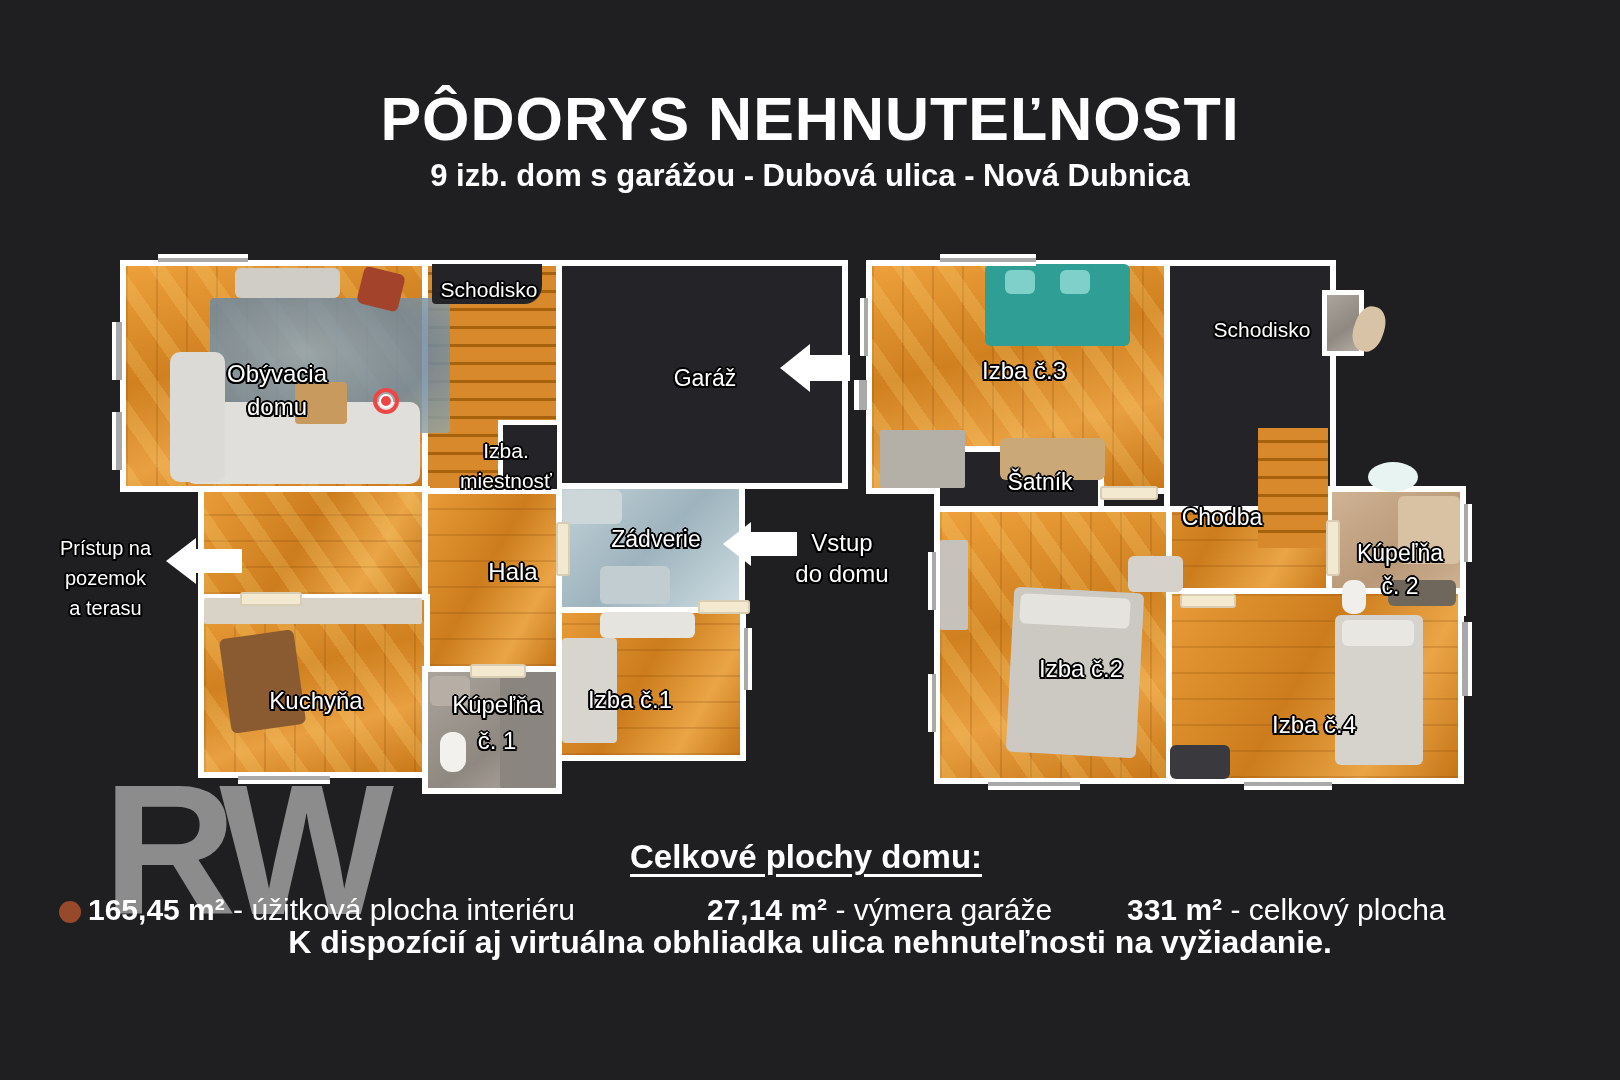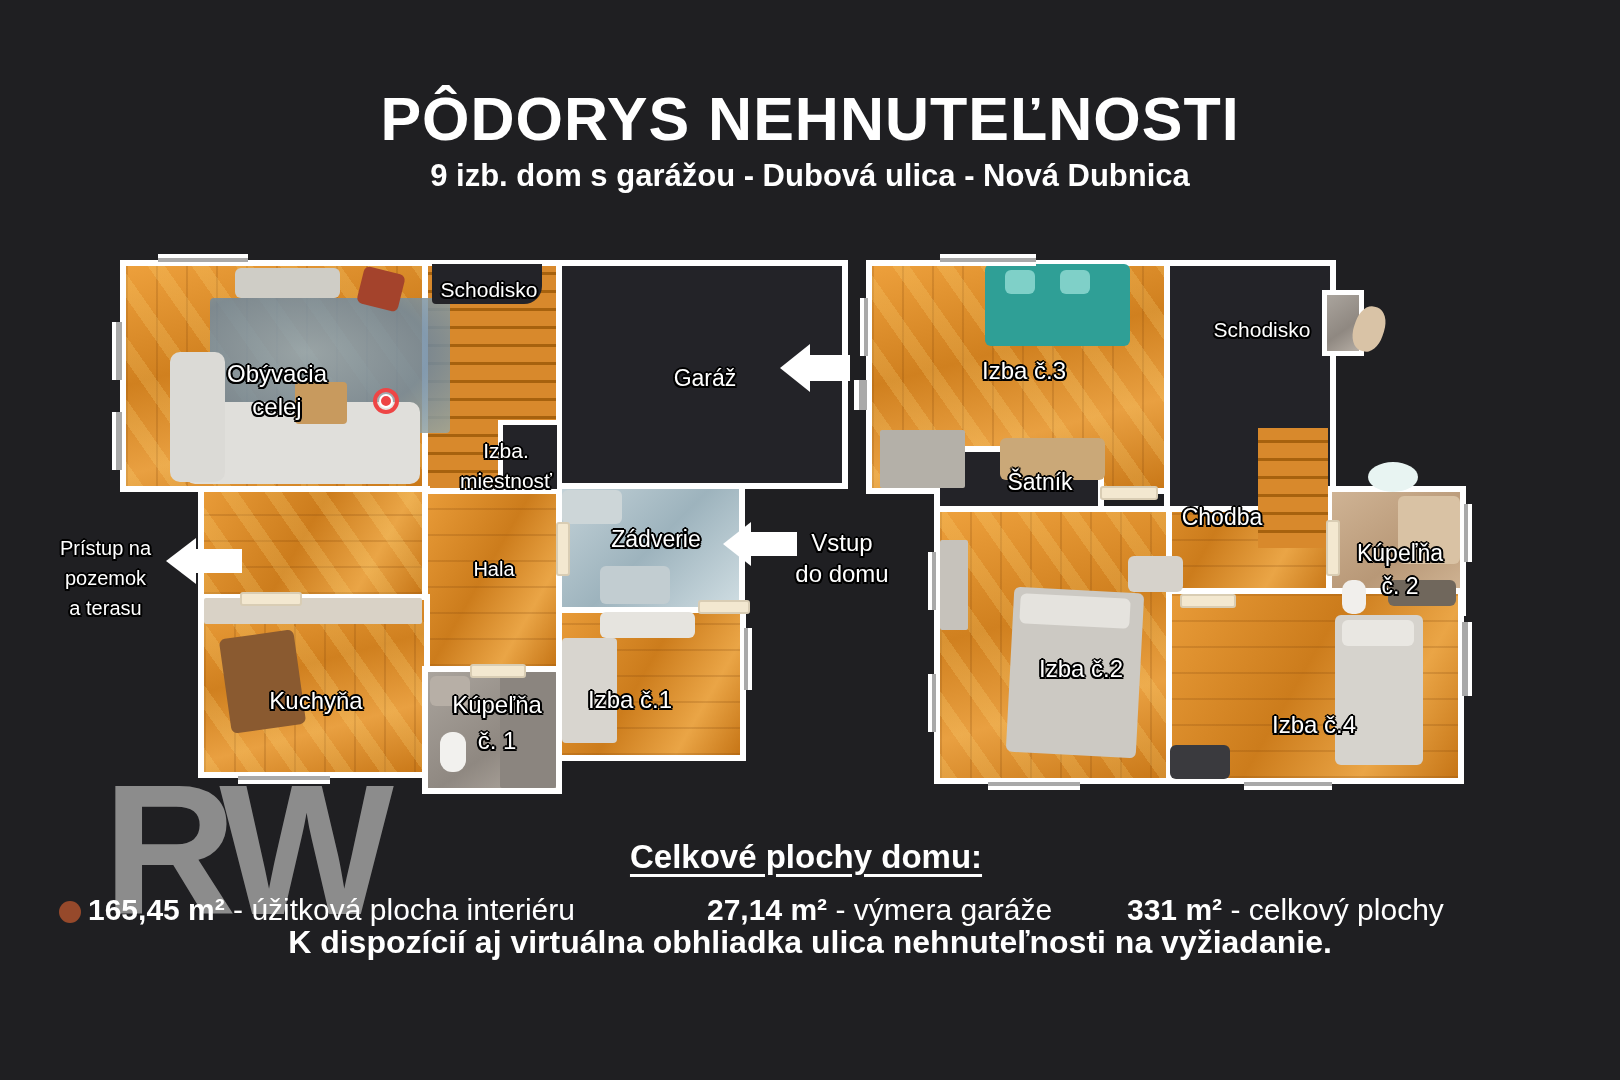--- a/index.html
+++ b/index.html
@@ -104,29 +104,29 @@
   <div class="door" style="left:556px;top:522px;width:10px;height:50px;"></div>
   <div class="door" style="left:470px;top:664px;width:52px;height:10px;"></div>
   <div class="door" style="left:240px;top:592px;width:58px;height:10px;"></div>
 
   <div class="marker360" style="left:373px;top:388px;">
       <div class="dot"></div>
     </div>
 
   <div class="label" style="left:197px;top:357px;width:160px;font-size:24px;line-height:33px;">
     <div>Obývacia</div>
-      <div>celej</div>
+      <div>domu</div>
   </div>
   <div class="label" style="left:429px;top:277px;width:120px;font-size:21px;">Schodisko</div>
   <div class="label" style="left:436px;top:436px;width:140px;font-size:21px;line-height:30px;">
     <div>Izba.</div>
       <div>miestnosť</div>
   </div>
   <div class="label" style="left:655px;top:364px;width:100px;font-size:23px;">Garáž</div>
-  <div class="label" style="left:444px;top:557px;width:100px;font-size:20px;">Hala</div>
+  <div class="label" style="left:463px;top:557px;width:100px;font-size:24px;">Hala</div>
   <div class="label" style="left:586px;top:525px;width:140px;font-size:23px;">Zádverie</div>
   <div class="label" style="left:236px;top:686px;width:160px;font-size:24px;">Kuchyňa</div>
   <div class="label" style="left:417px;top:687px;width:160px;font-size:24px;line-height:36px;">
     <div>Kúpeľňa</div>
       <div>č. 1</div>
   </div>
   <div class="label" style="left:560px;top:685px;width:140px;font-size:24px;">Izba č.1</div>
 
   <div class="label" style="left:28px;top:533px;width:155px;font-size:20px;line-height:30px;">
     <div>Prístup na</div>
@@ -201,16 +201,16 @@
   </div>
   <div class="label" style="left:1001px;top:654px;width:160px;font-size:24px;">Izba č.2</div>
   <div class="label" style="left:1234px;top:710px;width:160px;font-size:24px;">Izba č.4</div>
 
   <div class="watermark">RW</div>
   <div class="brand-dot"></div>
   <div class="foot-heading">Celkové plochy domu:</div>
 
   <div class="area-item" style="left:88px;"><b>165,45 m²</b><span> - úžitková plocha interiéru</span></div>
   <div class="area-item" style="left:707px;"><b>27,14 m²</b><span> - výmera garáže</span></div>
-  <div class="area-item" style="left:1127px;"><b>331 m²</b><span> - celkový plochy</span></div>
+  <div class="area-item" style="left:1127px;"><b>331 m²</b><span> - celkový plocha</span></div>
 
   <div class="foot-note">K dispozícií aj virtuálna obhliadka ulica nehnuteľnosti na vyžiadanie.</div>
 </div>
 
 </body></html>

